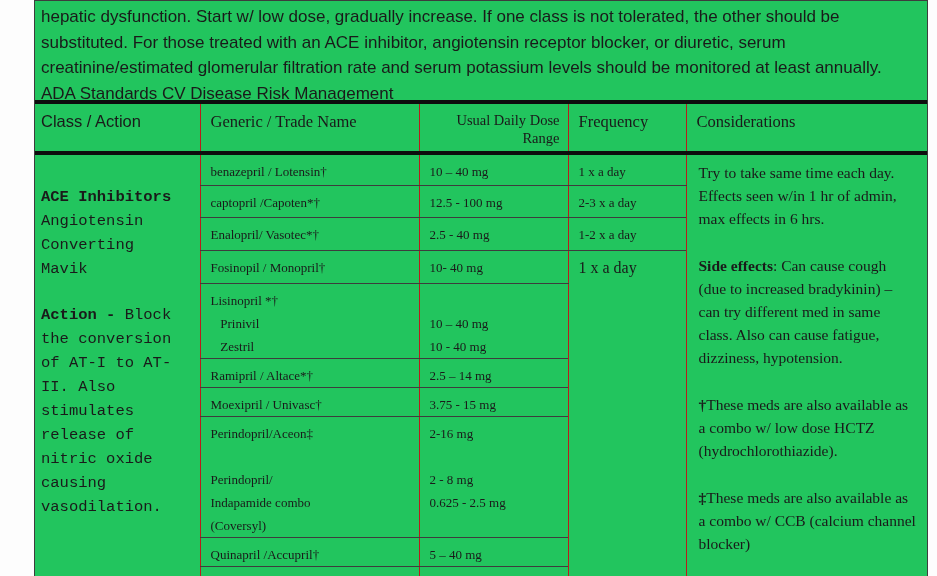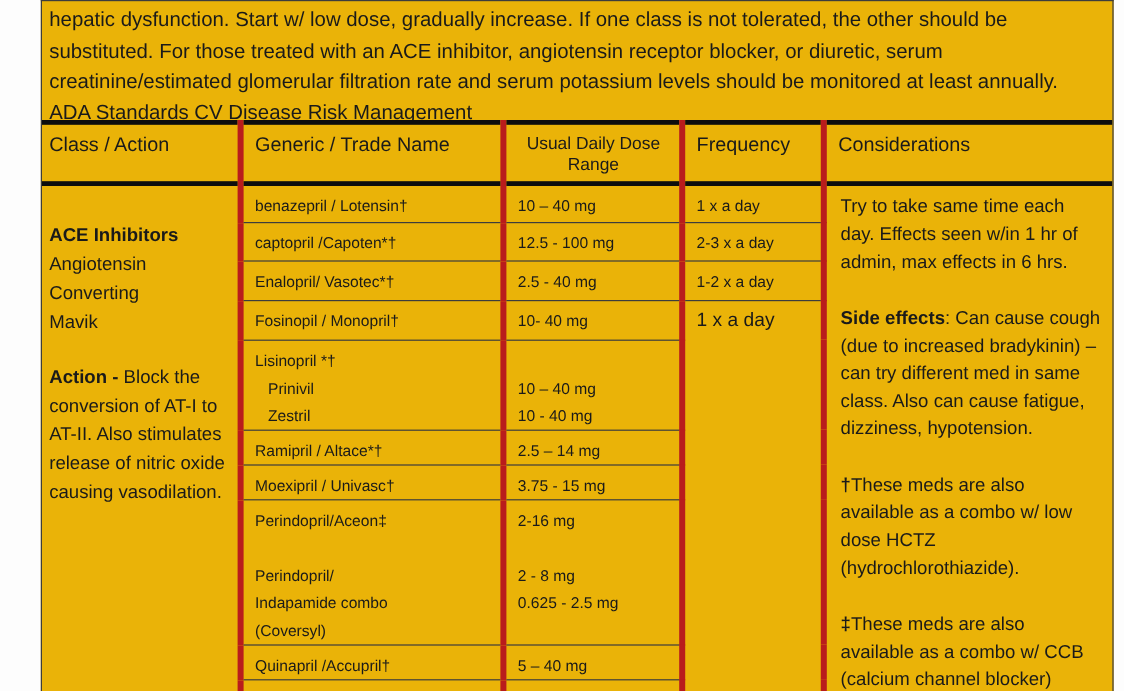--- a/index.html
+++ b/index.html
@@ -20,21 +20,21 @@
     position: absolute;
     left: 34px;
     top: 0;
     width: 894px;
     height: 576px;
     border-left: 1px solid #3d3d3d;
     border-right: 1px solid #3d3d3d;
     border-top: 1px solid #3d3d3d;
     box-sizing: border-box;
     overflow: hidden;
-    background: #eab308;
+    background: #22c55e;
   }
   .intro {
     margin: 0;
     height: 96px;
     padding: 3px 10px 0 6px;
     font-size: 17px;
     line-height: 25.5px;
     overflow: hidden;
   }
   table.med {
@@ -43,35 +43,35 @@
     width: 100%;
     border-top: 4px solid #0d0d0d;
   }
   table.med th, table.med td {
     vertical-align: top;
     text-align: left;
     font-weight: normal;
     box-sizing: border-box;
   }
   
-  .bl { border-left: 5px solid #b91c1c; }
+  .bl { border-left: 1px solid #b91c1c; font-family: Liberation Serif, serif; }
   
   .bb { border-bottom: 1px solid #3d3d3d; }
 
   thead th {
     border-bottom: 4px solid #0d0d0d;
     font-weight: bold;
     font-size: 16.5px;
     line-height: 19px;
     padding: 8px 8px 4px 10px;
     height: 41px;
   }
   thead th.first { padding-left: 6px; }
   thead th.dosehead {
-    text-align: center;
+    text-align: right;
     font-size: 14.5px;
     line-height: 18px;
     padding-top: 7px;
   }
 
   tbody td {
     padding: 5px 8px 0 10px;
     font-size: 13px;
     line-height: 23px;
   }
@@ -82,21 +82,21 @@
   tr.h111 { height: 111px; }
 
   .line { min-height: 23px; white-space: pre-wrap; }
 
   td.classcell {
     padding: 30px 10px 0 6px;
     font-size: 15.5px;
     line-height: 24px;
   }
   td.classcell .gap { height: 22px; }
-  td.classcell p { margin: 0; }
+  td.classcell p { margin: 0; font-family: Liberation Mono, monospace; }
   .b { font-weight: bold; }
 
   td.conscell {
     padding: 6px 10px 0 12px;
     font-size: 15.5px;
     line-height: 23px;
   }
   td.conscell p { margin: 0; }
   td.conscell p + p { margin-top: 24px; }
 

